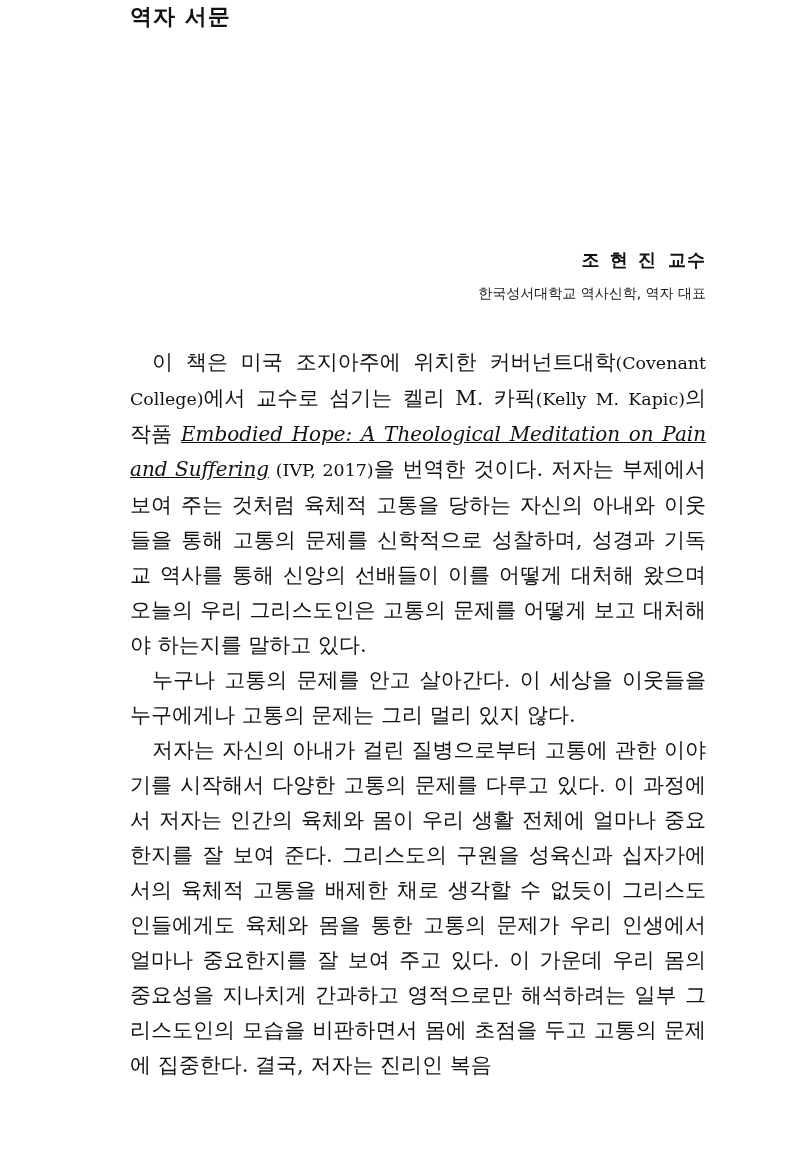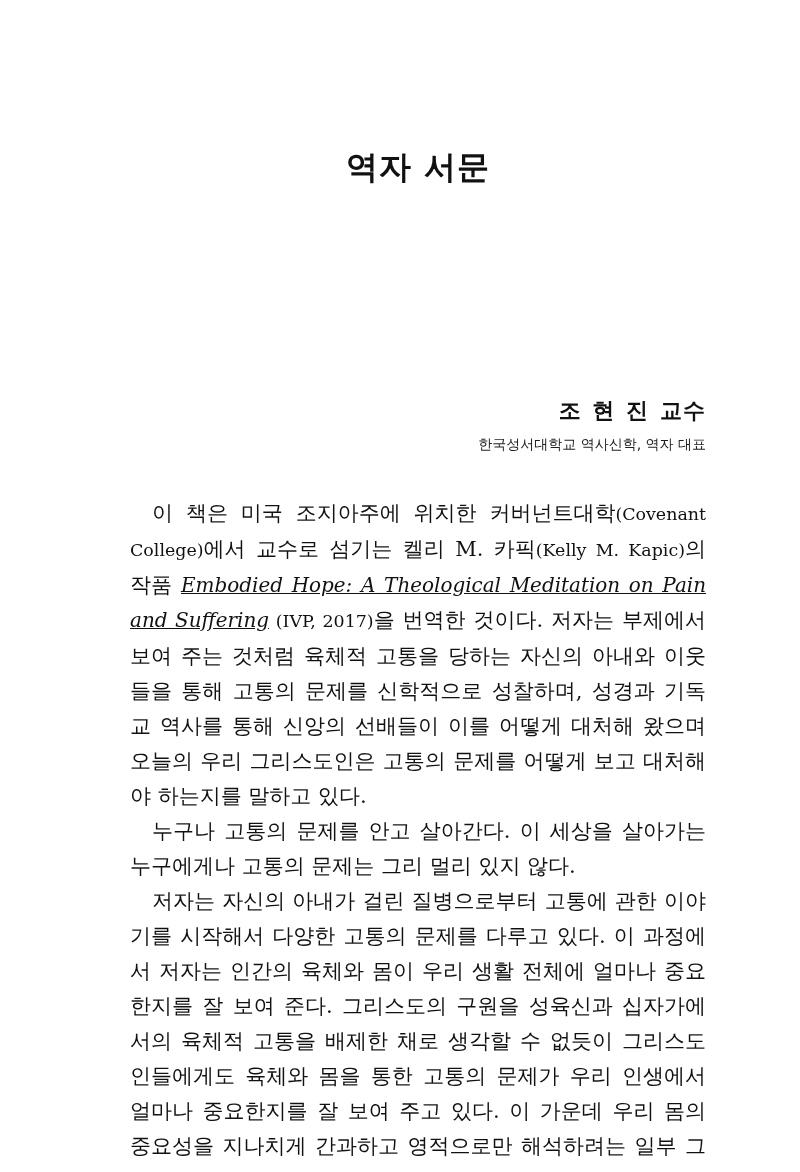--- a/index.html
+++ b/index.html
@@ -16,36 +16,35 @@
     color: #111111;
   }
   .content-column {
     position: absolute;
     left: 130px;
     top: 0;
     width: 576px;
   }
   .chapter-title {
     margin: 0;
-    padding-top: 151px;
     font-family: "DejaVu Serif", "Liberation Serif", serif;
-    font-size: 32px;
+    font-size: 22px;
     line-height: 33px;
     font-weight: bold;
-    text-align: center;
+    text-align: left;
     letter-spacing: 1px;
     color: #111111;
   }
   .author-block {
     margin-top: 214px;
     text-align: right;
   }
   .author-name-line {
     font-family: "DejaVu Sans", "Liberation Sans", sans-serif;
-    font-size: 22px;
+    font-size: 18px;
     line-height: 26px;
     font-weight: 700;
     letter-spacing: 2px;
     color: #111111;
   }
   .author-role {
     margin-left: 10px;
     letter-spacing: 1px;
   }
   .author-affiliation {
@@ -91,18 +90,18 @@
     <div class="author-block">
       <div class="author-name-line">
         <span>조 현 진</span><span class="author-role">교수</span>
       </div>
       <div class="author-affiliation">한국성서대학교 역사신학, 역자 대표</div>
     </div>
 
     <div class="preface-body">
 
     <p><span class="seg-korean">이 책은 미국 조지아주에 위치한 커버넌트대학</span><span class="seg-latin">(Covenant College)</span><span class="seg-korean">에서 교수로 섬기는 켈리 M. 카픽</span><span class="seg-latin">(Kelly M. Kapic)</span><span class="seg-korean">의 작품 </span><span class="seg-book-title-italic">Embodied Hope: A Theological Meditation on Pain and Suffering</span><span class="seg-latin"> (IVP, 2017)</span><span class="seg-korean">을 번역한 것이다. 저자는 부제에서 보여 주는 것처럼 육체적 고통을 당하는 자신의 아내와 이웃들을 통해 고통의 문제를 신학적으로 성찰하며, 성경과 기독교 역사를 통해 신앙의 선배들이 이를 어떻게 대처해 왔으며 오늘의 우리 그리스도인은 고통의 문제를 어떻게 보고 대처해야 하는지를 말하고 있다.</span></p>
-        <p><span class="seg-korean">누구나 고통의 문제를 안고 살아간다. 이 세상을 살아가는 누구에게나 고통의 문제는 그리 멀리 있지 않다.</span></p>
+        <p><span class="seg-korean">누구나 고통의 문제를 안고 살아간다. 이 세상을 이웃들을 누구에게나 고통의 문제는 그리 멀리 있지 않다.</span></p>
         <p><span class="seg-korean">저자는 자신의 아내가 걸린 질병으로부터 고통에 관한 이야기를 시작해서 다양한 고통의 문제를 다루고 있다. 이 과정에서 저자는 인간의 육체와 몸이 우리 생활 전체에 얼마나 중요한지를 잘 보여 준다. 그리스도의 구원을 성육신과 십자가에서의 육체적 고통을 배제한 채로 생각할 수 없듯이 그리스도인들에게도 육체와 몸을 통한 고통의 문제가 우리 인생에서 얼마나 중요한지를 잘 보여 주고 있다. 이 가운데 우리 몸의 중요성을 지나치게 간과하고 영적으로만 해석하려는 일부 그리스도인의 모습을 비판하면서 몸에 초점을 두고 고통의 문제에 집중한다. 결국, 저자는 진리인 복음</span></p>
       </div>
 
   </div>
 </div>
 
 </body></html>

